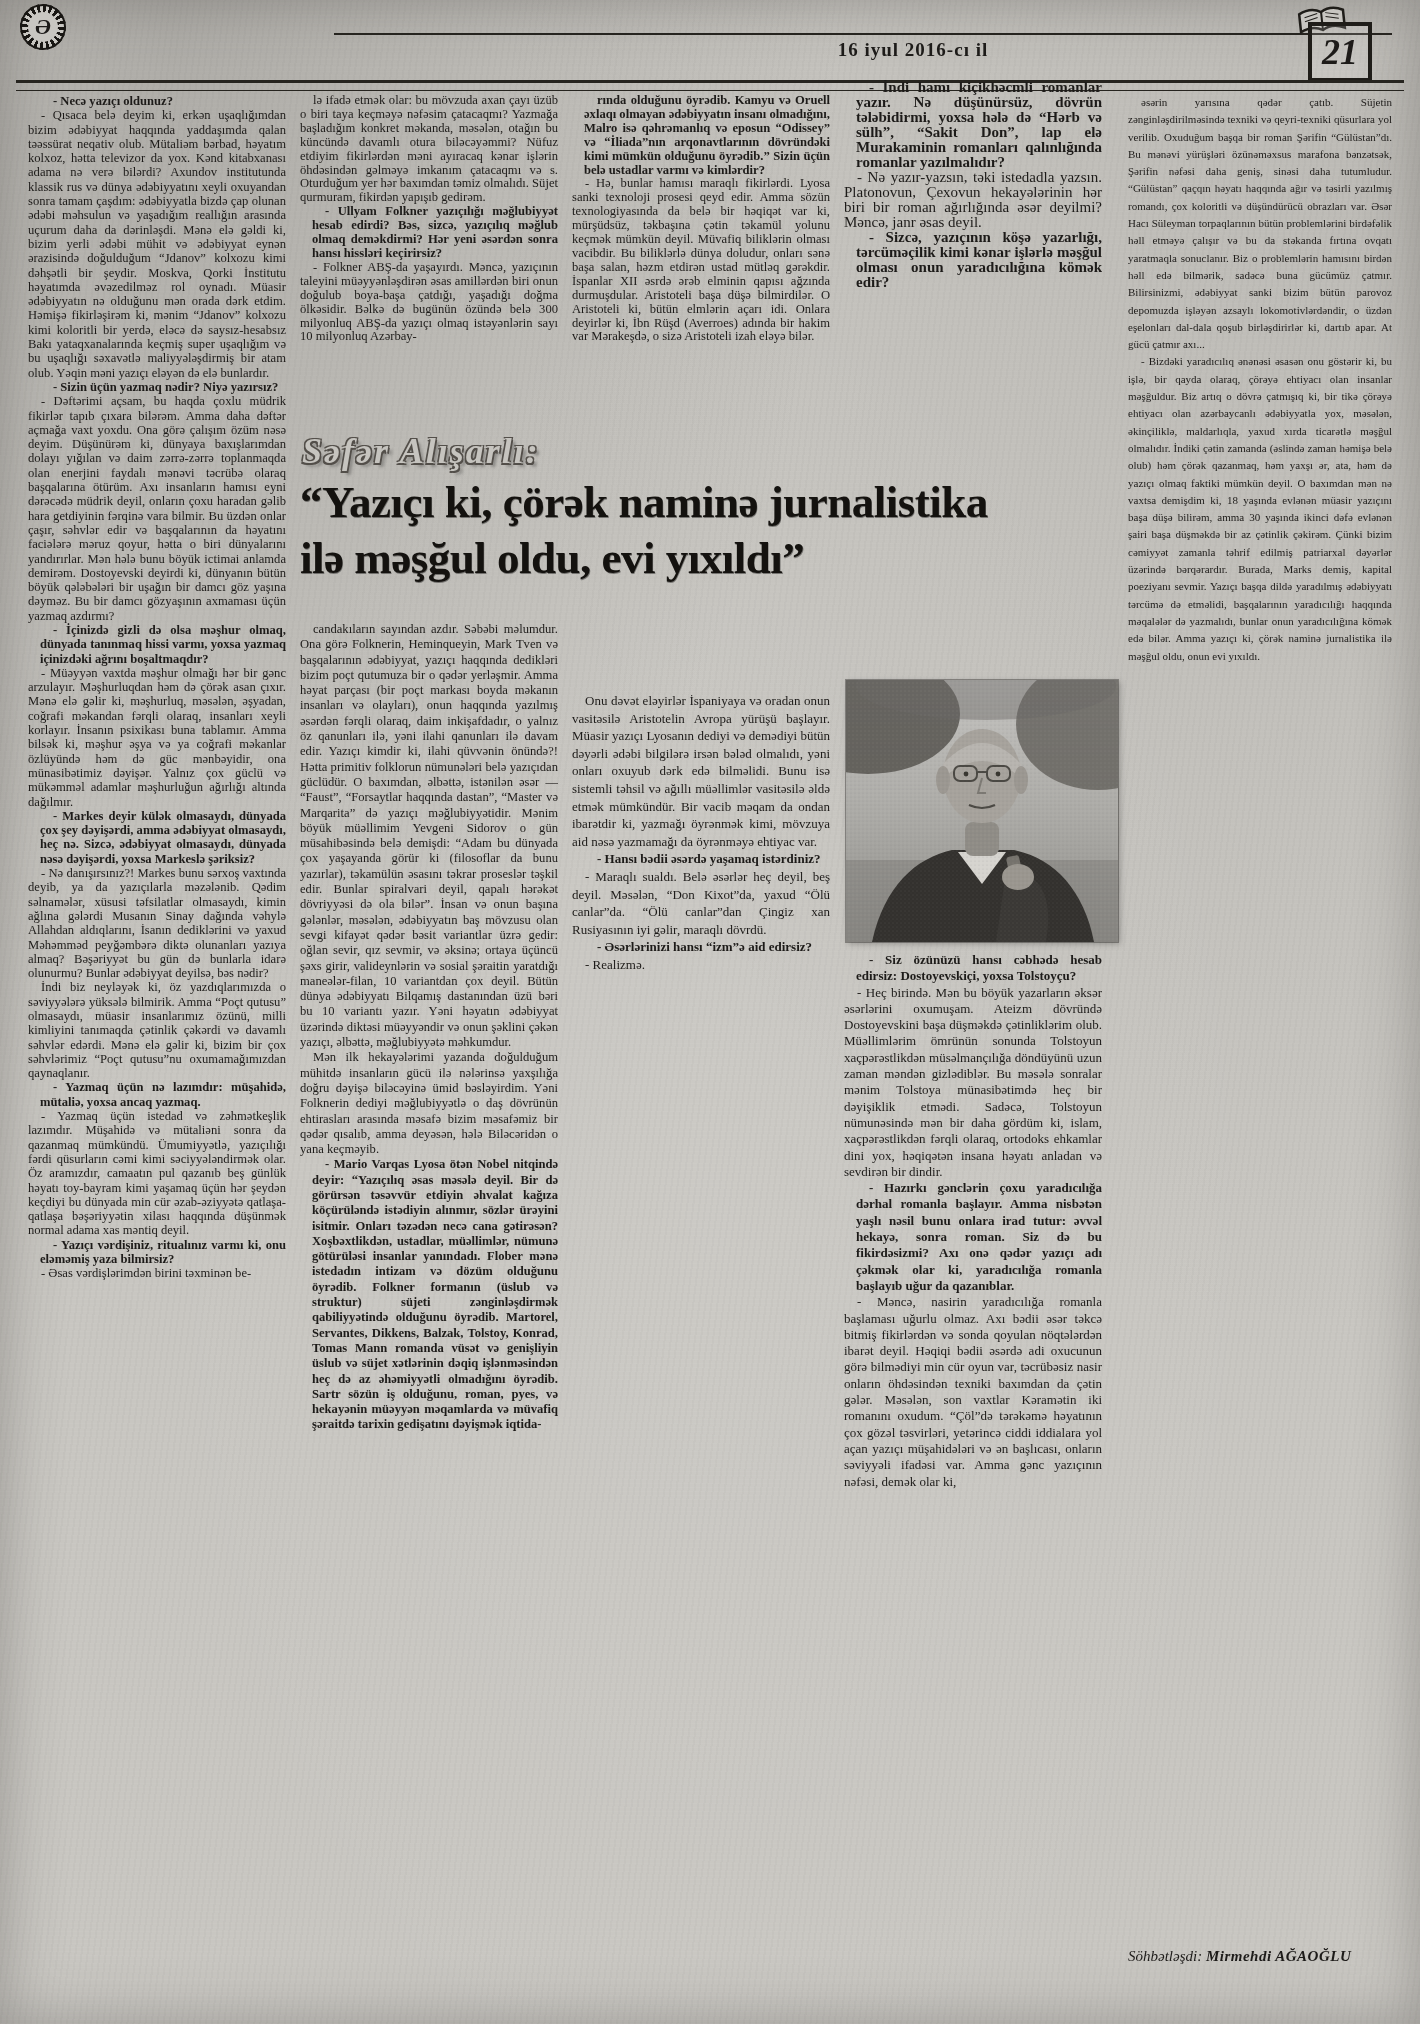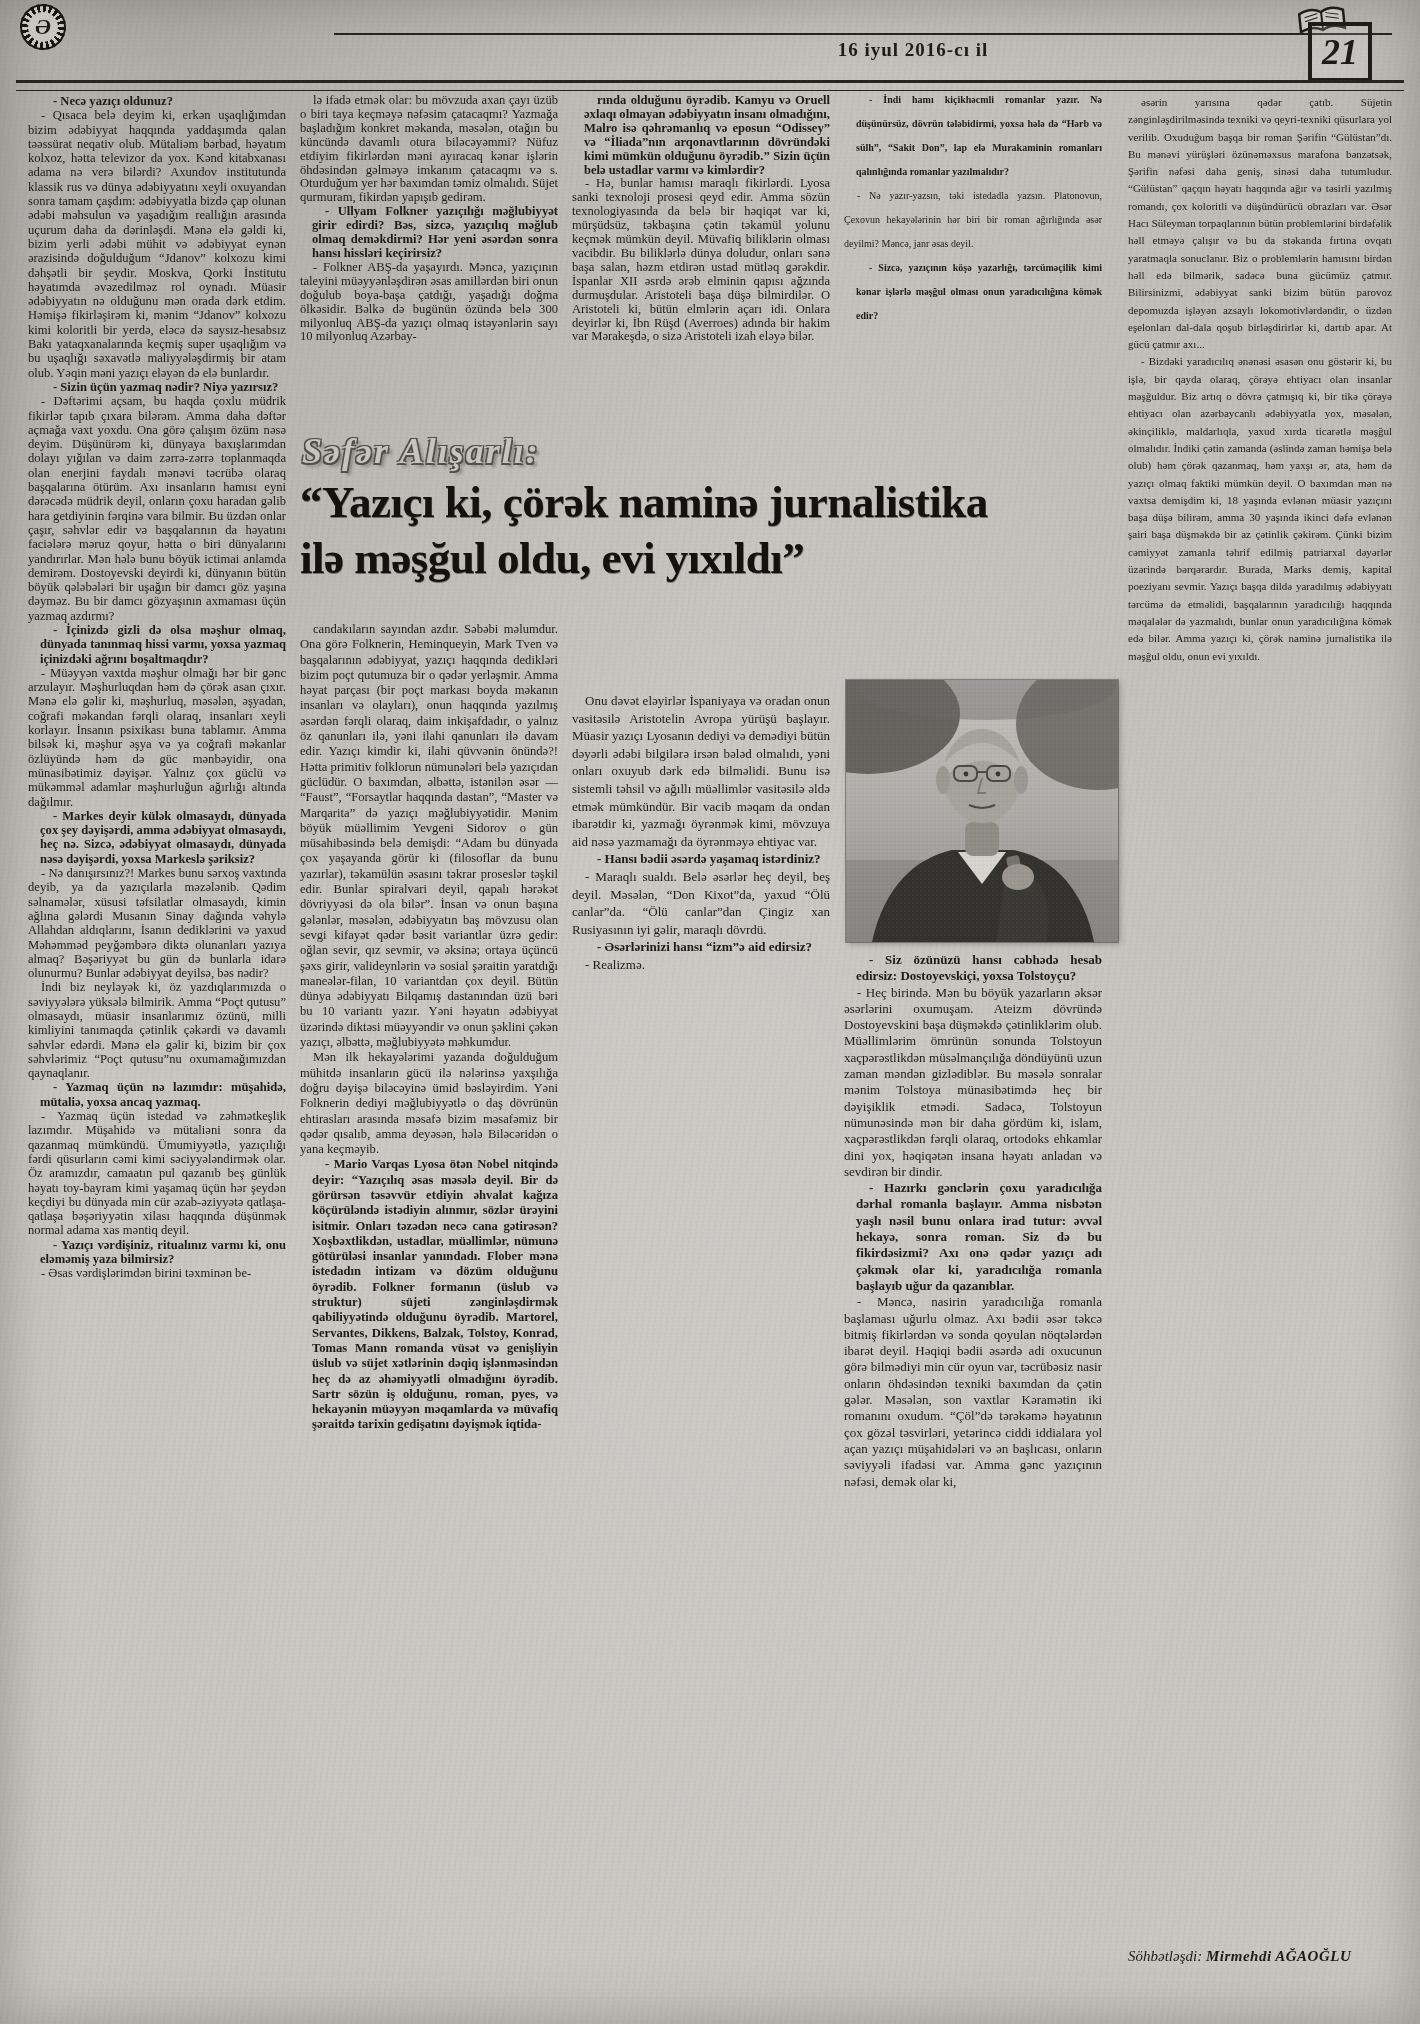--- a/index.html
+++ b/index.html
@@ -44,21 +44,21 @@
     border-top:3px solid #26241f;border-bottom:1px solid #26241f;}
   
   .col{position:absolute;text-align:justify;overflow:hidden;font-size:12.6px;line-height:14.3px;}
   .col p{margin:0;text-indent:13px;}
   .col p.q{font-weight:700;margin-left:12px;}
   .c1{left:28px;top:94px;width:258px;height:1906px;}
   .c2t{left:300px;top:94px;width:258px;height:338px;line-height:13.9px;}
   .c2b{left:300px;top:622px;width:258px;height:1378px;line-height:15.3px;}
   .c3t{left:572px;top:94px;width:258px;height:338px;line-height:13.9px;}
   .c3b{left:572px;top:692px;width:258px;height:1308px;line-height:17.6px;font-size:13px;}
-  .c4t{left:844px;top:88px;width:258px;height:338px;line-height:24px;font-size:10px;}
+  .c4t{left:844px;top:80px;width:258px;height:338px;line-height:15px;font-size:15px;}
   .c4b{left:844px;top:952px;width:258px;height:1048px;line-height:16.3px;font-size:13px;}
   .c5{left:1128px;top:94px;width:264px;height:1848px;line-height:17.3px;font-size:11px;}
   
   .kicker{position:absolute;left:302px;top:430px;font-size:36px;font-weight:bold;font-style:italic;
     letter-spacing:2px;color:#c6c4bf;
     text-shadow:-1.5px -1.5px 0 #534f4a, 1.5px -1.5px 0 #534f4a, -1.5px 1.5px 0 #534f4a,
       1.5px 1.5px 0 #534f4a, 4px 4px 3px rgba(0,0,0,.25);}
   .title{position:absolute;left:300px;top:474px;width:800px;font-weight:bold;color:#14120f;
     font-size:45px;line-height:56px;letter-spacing:-.5px;text-shadow:.6px .6px 0 rgba(0,0,0,.4);}
   .deck{position:absolute;left:576px;top:610px;width:520px;text-align:center;
@@ -110,21 +110,21 @@
       <p class="q">- Markes deyir külək olmasaydı, dünyada çox şey dəyişərdi, amma ədəbiyyat olmasaydı, heç nə. Sizcə, ədəbiyyat olmasaydı, dünyada nəsə dəyişərdi, yoxsa Markeslə şəriksiz?</p>
       <p>- Nə danışırsınız?! Markes bunu sərxoş vaxtında deyib, ya da yazıçılarla məzələnib. Qədim səlnamələr, xüsusi təfsilatlar olmasaydı, kimin ağlına gələrdi Musanın Sinay dağında vəhylə Allahdan aldıqlarını, İsanın dediklərini və yaxud Məhəmməd peyğəmbərə diktə olunanları yazıya almaq? Bəşəriyyət bu gün də bunlarla idarə olunurmu? Bunlar ədəbiyyat deyilsə, bəs nədir?</p>
       <p>İndi biz neyləyək ki, öz yazdıqlarımızda o səviyyələrə yüksələ bilmirik. Amma “Poçt qutusu” olmasaydı, müasir insanlarımız özünü, milli kimliyini tanımaqda çətinlik çəkərdi və davamlı səhvlər edərdi. Mənə elə gəlir ki, bizim bir çox səhvlərimiz “Poçt qutusu”nu oxumamağımızdan qaynaqlanır.</p>
       <p class="q">- Yazmaq üçün nə lazımdır: müşahidə, mütaliə, yoxsa ancaq yazmaq.</p>
       <p>- Yazmaq üçün istedad və zəhmətkeşlik lazımdır. Müşahidə və mütaliəni sonra da qazanmaq mümkündü. Ümumiyyətlə, yazıçılığı fərdi qüsurların cəmi kimi səciyyələndirmək olar. Öz aramızdır, camaatın pul qazanıb beş günlük həyatı toy-bayram kimi yaşamaq üçün hər şeydən keçdiyi bu dünyada min cür əzab-əziyyətə qatlaşa-qatlaşa bəşəriyyətin xilası haqqında düşünmək normal adama xas məntiq deyil.</p>
       <p class="q">- Yazıçı vərdişiniz, ritualınız varmı ki, onu eləməmiş yaza bilmirsiz?</p>
       <p>- Əsas vərdişlərimdən birini təxminən be-</p>
     </div>
   <div class="col c2t">
       <p>lə ifadə etmək olar: bu mövzuda axan çayı üzüb o biri taya keçməyə nəfəsim çatacaqmı? Yazmağa başladığım konkret məkanda, məsələn, otağın bu küncündə davamlı otura biləcəyəmmi? Nüfuz etdiyim fikirlərdən məni ayıracaq kənar işlərin öhdəsindən gəlməyə imkanım çatacaqmı və s. Oturduğum yer hər baxımdan təmiz olmalıdı. Süjet qurmuram, fikirdən yapışıb gedirəm.</p>
-      <p class="q">- Ullyam Folkner yazıçılığı məğlubiyyət girir edirdi? Bəs, sizcə, yazıçılıq məğlub olmaq deməkdirmi? Hər yeni əsərdən sonra hansı hissləri keçirirsiz?</p>
+      <p class="q">- Ullyam Folkner yazıçılığı məğlubiyyət hesab edirdi? Bəs, sizcə, yazıçılıq məğlub olmaq deməkdirmi? Hər yeni əsərdən sonra hansı hissləri keçirirsiz?</p>
       <p>- Folkner ABŞ-da yaşayırdı. Məncə, yazıçının taleyini müəyyənləşdirən əsas amillərdən biri onun doğulub boya-başa çatdığı, yaşadığı doğma ölkəsidir. Bəlkə də bugünün özündə belə 300 milyonluq ABŞ-da yazıçı olmaq istəyənlərin sayı 10 milyonluq Azərbay-</p>
     </div>
   <div class="col c2b">
       <p>candakıların sayından azdır. Səbəbi məlumdur. Ona görə Folknerin, Heminqueyin, Mark Tven və başqalarının ədəbiyyat, yazıçı haqqında dedikləri bizim poçt qutumuza bir o qədər yerləşmir. Amma həyat parçası (bir poçt markası boyda məkanın insanları və olayları), onun haqqında yazılmış əsərdən fərqli olaraq, daim inkişafdadır, o yalnız öz qanunları ilə, yəni ilahi qanunları ilə davam edir. Yazıçı kimdir ki, ilahi qüvvənin önündə?! Hətta primitiv folklorun nümunələri belə yazıçıdan güclüdür. O baxımdan, əlbəttə, istənilən əsər — “Faust”, “Forsaytlar haqqında dastan”, “Master və Marqarita” də yazıçı məğlubiyyətidir. Mənim böyük müəllimim Yevgeni Sidorov o gün müsahibəsində belə demişdi: “Adam bu dünyada çox yaşayanda görür ki (filosoflar da bunu yazırlar), təkamülün əsasını təkrar proseslər təşkil edir. Bunlar spiralvari deyil, qapalı hərəkət dövriyyəsi də ola bilər”. İnsan və onun başına gələnlər, məsələn, ədəbiyyatın baş mövzusu olan sevgi kifayət qədər bəsit variantlar üzrə gedir: oğlan sevir, qız sevmir, və əksinə; ortaya üçüncü şəxs girir, valideynlərin və sosial şəraitin yaratdığı maneələr-filan, 10 variantdan çox deyil. Bütün dünya ədəbiyyatı Bilqamış dastanından üzü bəri bu 10 variantı yazır. Yəni həyatın ədəbiyyat üzərində diktəsi müəyyəndir və onun şəklini çəkən yazıçı, əlbəttə, məğlubiyyətə məhkumdur.</p>
       <p>Mən ilk hekayələrimi yazanda doğulduğum mühitdə insanların gücü ilə nələrinsə yaxşılığa doğru dəyişə biləcəyinə ümid bəsləyirdim. Yəni Folknerin dediyi məğlubiyyətlə o daş dövrünün ehtirasları arasında məsafə bizim məsafəmiz bir qədər qısalıb, amma deyəsən, hələ Biləcəridən o yana keçməyib.</p>
       <p class="q">- Mario Varqas Lyosa ötən Nobel nitqində deyir: “Yazıçılıq əsas məsələ deyil. Bir də görürsən təsəvvür etdiyin əhvalat kağıza köçürüləndə istədiyin alınmır, sözlər ürəyini isitmir. Onları təzədən necə cana gətirəsən? Xoşbəxtlikdən, ustadlar, müəllimlər, nümunə götürüləsi insanlar yanındadı. Flober mənə istedadın intizam və dözüm olduğunu öyrədib. Folkner formanın (üslub və struktur) süjeti zənginləşdirmək qabiliyyətində olduğunu öyrədib. Martorel, Servantes, Dikkens, Balzak, Tolstoy, Konrad, Tomas Mann romanda vüsət və genişliyin üslub və süjet xətlərinin dəqiq işlənməsindən heç də az əhəmiyyətli olmadığını öyrədib. Sartr sözün iş olduğunu, roman, pyes, və hekayənin müəyyən məqamlarda və müvafiq şəraitdə tarixin gedişatını dəyişmək iqtida-</p>
     </div>
   <div class="col c3t">
       <p class="q">rında olduğunu öyrədib. Kamyu və Oruell əxlaqı olmayan ədəbiyyatın insanı olmadığını, Malro isə qəhrəmanlıq və eposun “Odissey” və “İliada”nın arqonavtlarının dövründəki kimi mümkün olduğunu öyrədib.” Sizin üçün belə ustadlar varmı və kimlərdir?</p>
       <p>- Hə, bunlar hamısı maraqlı fikirlərdi. Lyosa sanki texnoloji prosesi qeyd edir. Amma sözün texnologiyasında da belə bir həqiqət var ki, mürşüdsüz, təkbaşına çətin təkamül yolunu keçmək mümkün deyil. Müvafiq biliklərin olması vacibdir. Bu biliklərlə dünya doludur, onları sənə başa salan, həzm etdirən ustad mütləq gərəkdir. İspanlar XII əsrdə ərəb elminin qapısı ağzında durmuşdular. Aristoteli başa düşə bilmirdilər. O Aristoteli ki, bütün elmlərin açarı idi. Onlara deyirlər ki, İbn Rüşd (Averroes) adında bir hakim var Mərakeşdə, o sizə Aristoteli izah eləyə bilər.</p>

